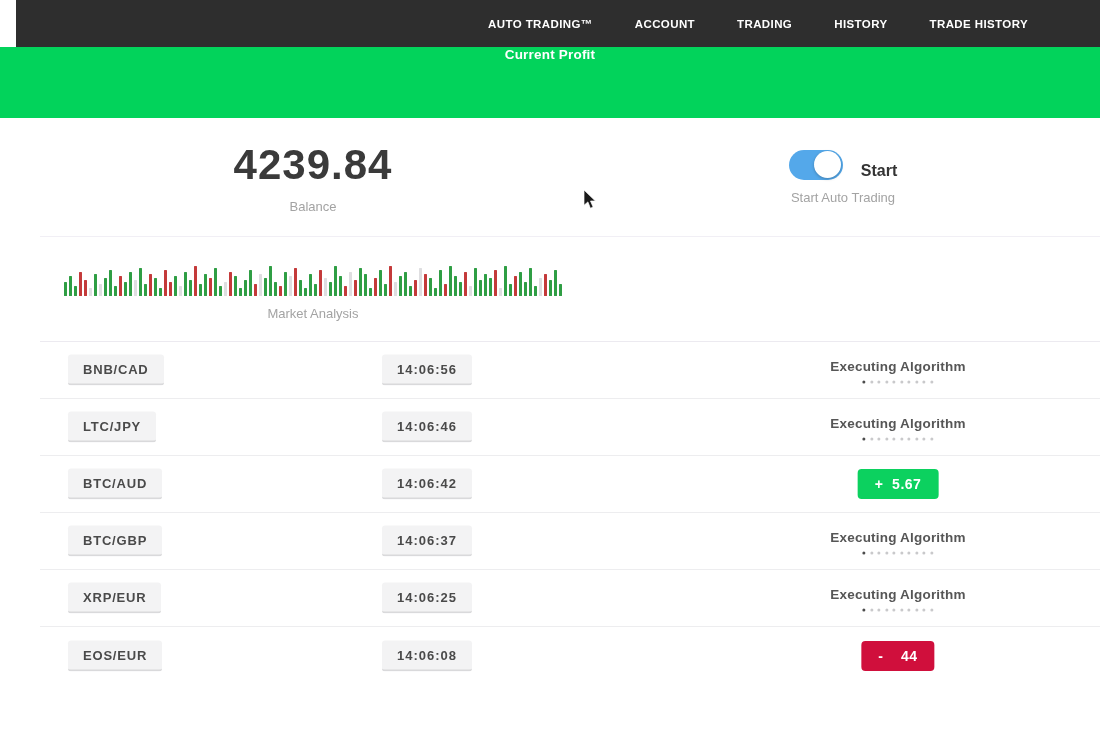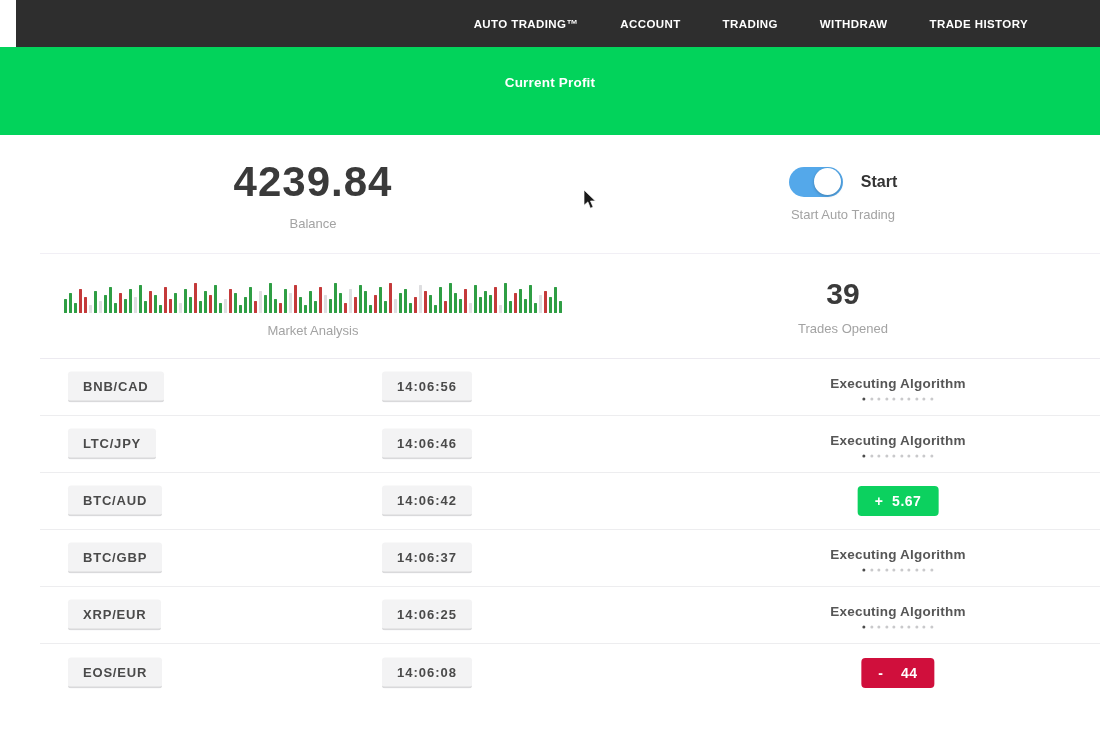--- a/index.html
+++ b/index.html
@@ -27,42 +27,42 @@
     color: #ffffff;
     font-size: 11.5px;
     font-weight: bold;
     letter-spacing: 0.4px;
     cursor: pointer;
     white-space: nowrap;
   }
 
   
   .profit-banner {
-    height: 88px;
+    height: 71px;
     background: #02d35b;
     color: #ffffff;
     text-align: center;
-    padding-top: 28px;
+    padding-top: 0;
   }
   .profit-banner .label { font-size: 13.5px; font-weight: bold; letter-spacing: 0.2px; }
   .profit-banner .value { font-size: 31px; font-weight: bold; letter-spacing: 0.5px; margin-top: 1px; }
 
   
   .stats { margin-left: 40px; }
   .stat-row { display: flex; align-items: center; }
   .stat-row.balance-row { height: 119px; border-bottom: 1px solid #f1eff5; }
   .stat-row.market-row  { height: 105px; border-bottom: 1px solid #eceaf0; }
   .stat-left  { width: 546px; text-align: center; }
   .stat-right { flex: 1; text-align: center; }
 
   .big-number { font-size: 42px; font-weight: bold; color: #3a3a3a; letter-spacing: 1px; }
   .mid-number { font-size: 30px; font-weight: bold; color: #3a3a3a; }
   .stat-label { font-size: 13px; color: #a3a3a3; margin-top: 10px; }
 
-  .toggle-wrap { display: flex; align-items: center; justify-content: center; gap: 18px; }
+  .toggle-wrap { display: flex; align-items: flex-end; justify-content: center; gap: 18px; }
   .toggle {
     width: 54px; height: 30px; border-radius: 15px;
     background: #54a8ea; position: relative; cursor: pointer;
     display: inline-block;
   }
   .toggle .knob {
     position: absolute; top: 1.5px; right: 1.5px;
     width: 27px; height: 27px; border-radius: 50%;
     background: #ffffff; box-shadow: 0 1px 3px rgba(0,0,0,0.25);
   }
@@ -117,21 +117,21 @@
   
   .cursor { position: absolute; left: 583px; top: 190px; z-index: 50; pointer-events: none; }
 </style>
 </head>
 <body>
 
 <div class="navbar">
   <span class="nav-item">AUTO TRADING™</span>
   <span class="nav-item">ACCOUNT</span>
   <span class="nav-item">TRADING</span>
-  <span class="nav-item">WITHDRAW</span>
+  <span class="nav-item">HISTORY</span>
   <span class="nav-item">TRADE HISTORY</span>
 </div>
 
 <div class="profit-banner">
   <div class="label">Current Profit</div>
 </div>
 
 <div class="stats">
   <div class="stat-row balance-row">
     <div class="stat-left">
@@ -248,24 +248,20 @@
           <i style="height: 28px; background: rgb(47, 158, 68);"></i>
           <i style="height: 10px; background: rgb(47, 158, 68);"></i>
           <i style="height: 18px; background: rgb(222, 222, 224);"></i>
           <i style="height: 22px; background: rgb(196, 58, 58);"></i>
           <i style="height: 16px; background: rgb(47, 158, 68);"></i>
           <i style="height: 26px; background: rgb(47, 158, 68);"></i>
           <i style="height: 12px; background: rgb(47, 158, 68);"></i>
         </div>
       <div class="stat-label">Market Analysis</div>
     </div>
-    <div class="stat-right">
-      <div class="mid-number">39</div>
-      <div class="stat-label">Trades Opened</div>
-    </div>
   </div>
 </div>
 
 <div class="trades">
 
   <div class="trade-row">
     <span class="chip pair">BNB/CAD</span>
     <span class="chip time">14:06:56</span>
     <span class="status">
       <span class="exec-label">Executing Algorithm</span>

